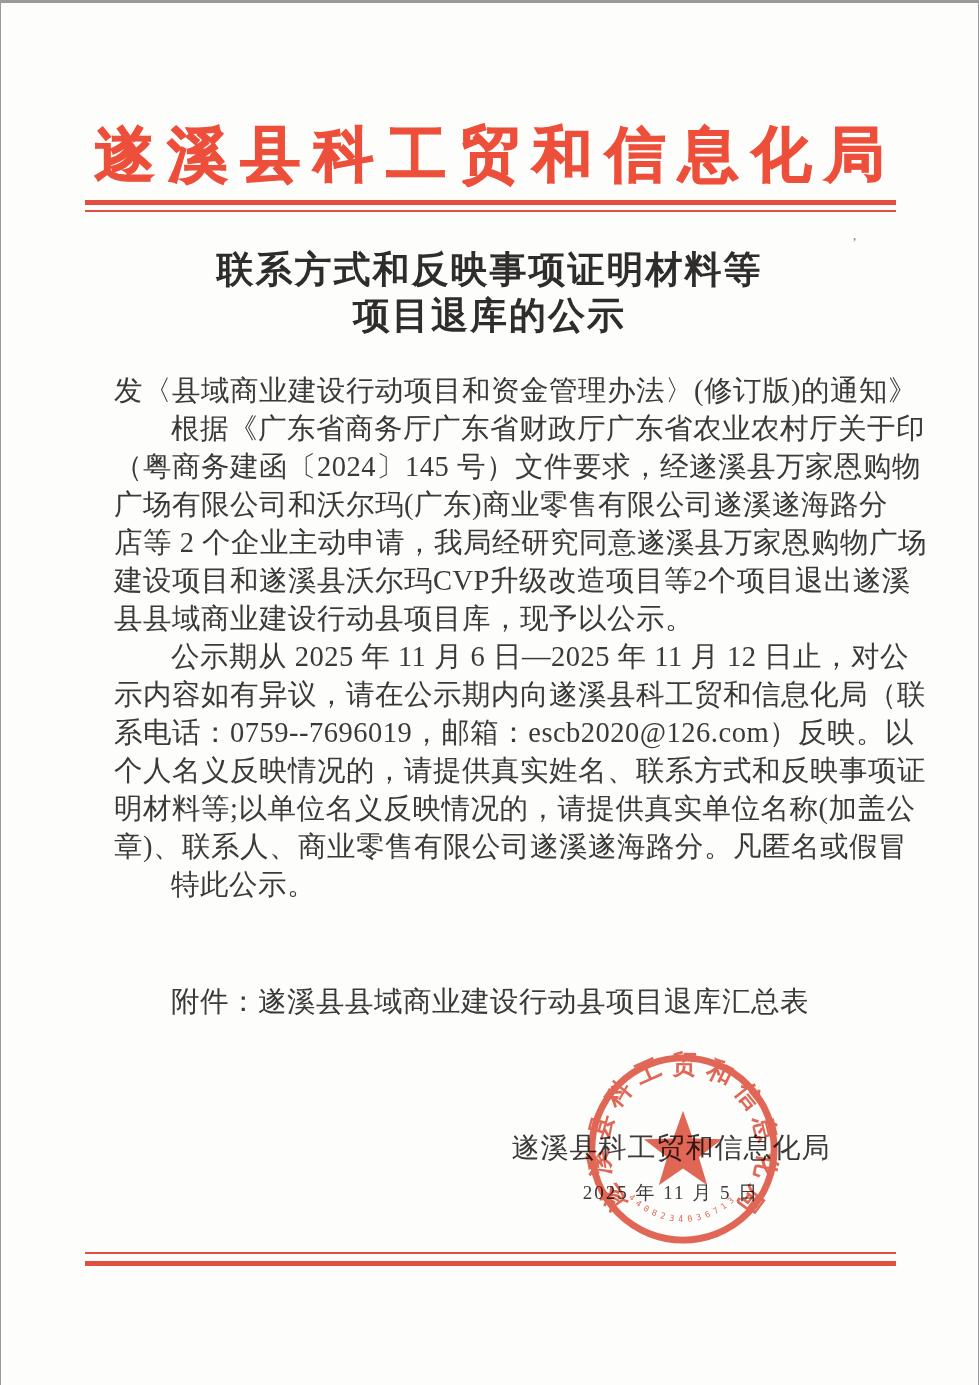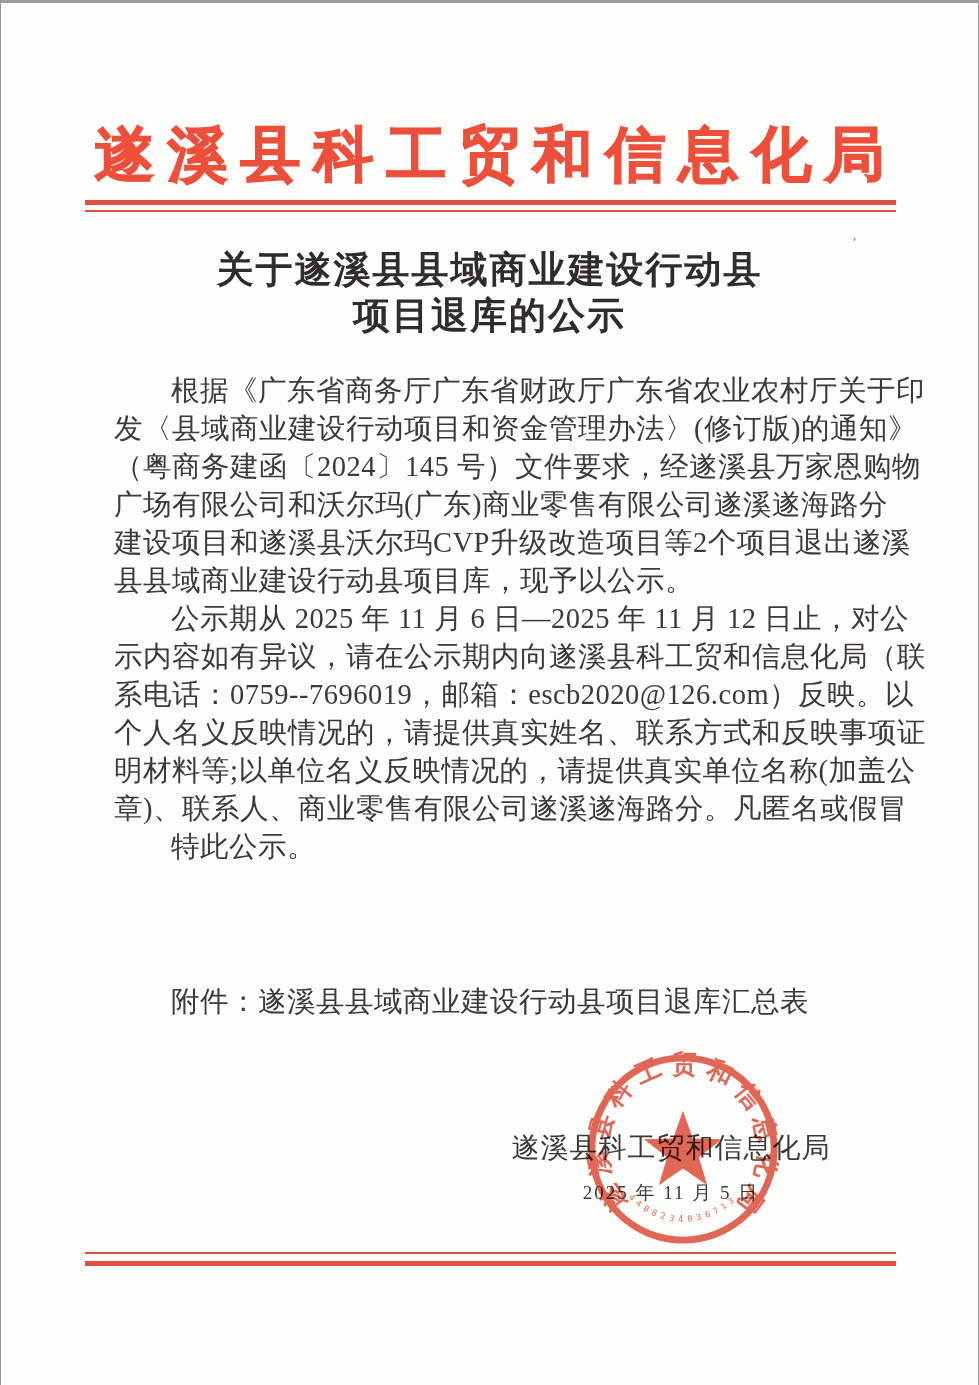--- a/index.html
+++ b/index.html
@@ -75,29 +75,30 @@
 <div class="page">
 
   <div class="masthead">遂溪县科工贸和信息化局</div>
 
   <div class="rule rule-top-thick"></div>
   <div class="rule rule-top-thin"></div>
 
   <div class="noise noise-1">’</div>
 
   <div class="doc-title">
-    <div>关于遂溪县县域商业建设行动县</div>
+    <div>联系方式和反映事项证明材料等</div>
     <div>项目退库的公示</div>
   </div>
 
   <div class="body-text">
+    <div class="body-line">发〈县域商业建设行动项目和资金管理办法〉(修订版)的通知》</div>
     <div class="body-line indent">根据《广东省商务厅广东省财政厅广东省农业农村厅关于印</div>
-    <div class="body-line">发〈县域商业建设行动项目和资金管理办法〉(修订版)的通知》</div>
     <div class="body-line">（粤商务建函〔2024〕145 号）文件要求，经遂溪县万家恩购物</div>
     <div class="body-line">广场有限公司和沃尔玛(广东)商业零售有限公司遂溪遂海路分</div>
+    <div class="body-line">店等 2 个企业主动申请，我局经研究同意遂溪县万家恩购物广场</div>
     <div class="body-line">建设项目和遂溪县沃尔玛CVP升级改造项目等2个项目退出遂溪</div>
     <div class="body-line">县县域商业建设行动县项目库，现予以公示。</div>
     <div class="body-line indent">公示期从 2025 年 11 月 6 日—2025 年 11 月 12 日止，对公</div>
     <div class="body-line">示内容如有异议，请在公示期内向遂溪县科工贸和信息化局（联</div>
     <div class="body-line">系电话：0759--7696019，邮箱：escb2020@126.com）反映。以</div>
     <div class="body-line">个人名义反映情况的，请提供真实姓名、联系方式和反映事项证</div>
     <div class="body-line">明材料等;以单位名义反映情况的，请提供真实单位名称(加盖公</div>
     <div class="body-line">章)、联系人、商业零售有限公司遂溪遂海路分。凡匿名或假冒</div>
     <div class="body-line indent">特此公示。</div>
   </div>

